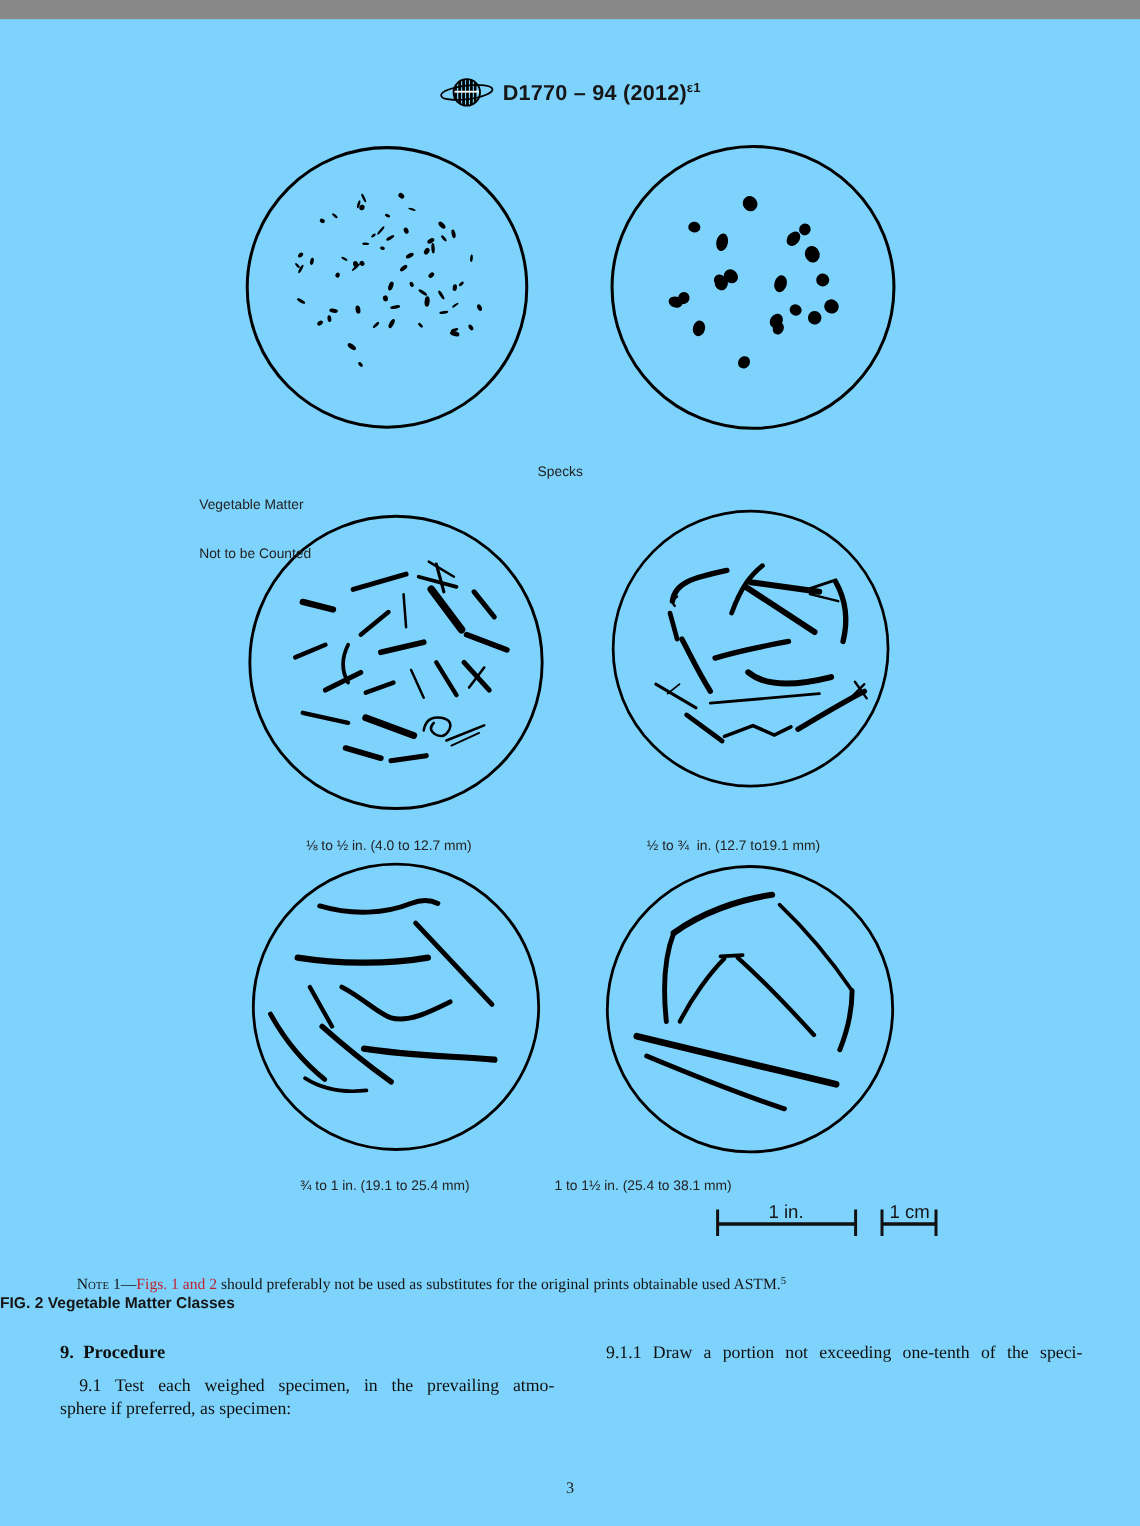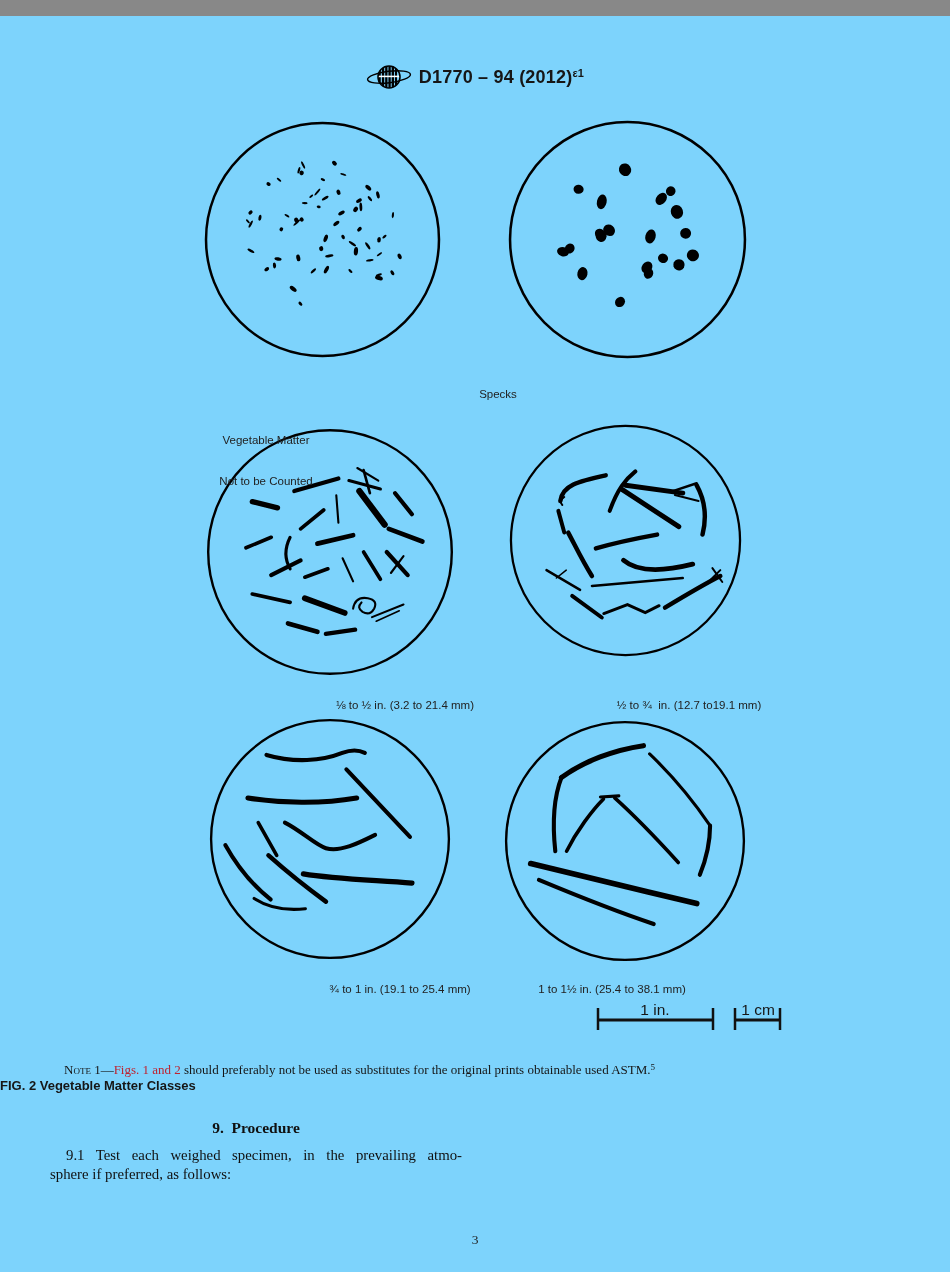--- a/index.html
+++ b/index.html
@@ -16,39 +16,39 @@
   .hdr{position:absolute;left:0;right:0;top:46px;display:flex;justify-content:center;align-items:center;gap:7px;}
   .doc-title{font-family:"Liberation Sans", sans-serif;font-weight:bold;font-size:18px;color:#161616;letter-spacing:.2px;}
   .doc-title sup{font-size:11px;vertical-align:6px;}
   
   .panel-svg{position:absolute;}
   .panel-svg path{stroke:#000;fill:none;stroke-linecap:round;}
   .circ-label{
     position:absolute;
     font-family:"Liberation Sans", sans-serif;
     font-size:11.5px;line-height:13.5px;color:#222;
-    text-align:center;white-space:pre;
+    white-space:pre;
   }
   
   .scale-svg{position:absolute;left:582px;top:982px;}
   .scale-svg text{font-family:"Liberation Sans", sans-serif;font-size:15.5px;fill:#161616;}
   
   .fig-note{position:absolute;left:64px;top:1046px;width:800px;font-size:13px;color:#161616;}
   .note-label{font-variant:small-caps;}
   .note-link{color:#bf2330;cursor:pointer;text-decoration:none;}
   .fig-note sup{font-size:9px;vertical-align:4px;}
   .fig-caption{
     position:absolute;left:0;right:0;top:1062px;
     font-family:"Liberation Sans", sans-serif;font-weight:bold;font-size:13px;color:#161616;
   }
   
   .col{position:absolute;font-size:14.8px;line-height:19.5px;color:#101010;}
   .col-left{left:50px;width:412px;top:1102px;}
   .col-right{left:489px;width:413px;top:1103px;}
-  .sec-head{font-weight:bold;font-size:15.5px;white-space:pre;margin:0 0 8px 0;text-align:center;}
+  .sec-head{font-weight:bold;font-size:15.5px;white-space:pre;margin:0 0 8px 0;}
   .tline{text-align:justify;}
   .tline.first{padding-left:16px;}
   .tline.fill{text-align-last:justify;}
   .page-num{position:absolute;left:0;right:0;top:1216px;text-align:center;font-size:13.5px;color:#222;}
 </style>
 </head>
 <body>
 
 <div class="page">
 
@@ -246,26 +246,26 @@
       <path d="M144,35 C166,56 186,80 203,105" stroke-width="3"></path>
       <path d="M203,105 C203,122 199,138 193,153" stroke-width="4"></path>
       <path d="M63,130 C73,110 88,90 99,79" stroke-width="3.5"></path>
       <path d="M96,77 L114,76" stroke-width="3"></path>
       <path d="M110,78 C130,96 152,119 172,141" stroke-width="3.5"></path>
       <path d="M28,142 C75,153 135,168 190,181" stroke-width="5.5"></path>
       <path d="M36,158 C72,173 112,189 148,201" stroke-width="4"></path>
     </g>
   </svg>
 
-  <div class="circ-label" style="left:166px;top:391px;width:200px">
+  <div class="circ-label" style="left:166px;top:372px;width:200px">
     <div>Vegetable Matter</div>
     <div>Not to be Counted</div>
   </div>
   <div class="circ-label" style="left:448px;top:372px;width:100px">Specks</div>
-  <div class="circ-label" style="left:255px;top:683px;width:300px">⅛ to ½ in. (3.2 to 21.4 mm)</div>
+  <div class="circ-label" style="left:255px;top:683px;width:300px">⅛ to ½ in. (4.0 to 12.7 mm)</div>
   <div class="circ-label" style="left:539px;top:683px;width:300px">½ to ¾  in. (12.7 to19.1 mm)</div>
   <div class="circ-label" style="left:250px;top:967px;width:300px">¾ to 1 in. (19.1 to 25.4 mm)</div>
   <div class="circ-label" style="left:462px;top:967px;width:300px">1 to 1½ in. (25.4 to 38.1 mm)</div>
 
   <svg class="scale-svg" width="220" height="36" viewBox="0 0 220 36">
     <g stroke="#111">
       <line x1="16" y1="22" x2="131" y2="22" stroke-width="3"></line>
       <line x1="16" y1="10" x2="16" y2="32" stroke-width="2.5"></line>
       <line x1="131" y1="10" x2="131" y2="32" stroke-width="2.5"></line>
     </g>
@@ -278,23 +278,24 @@
     <text x="176" y="17" text-anchor="middle">1 cm</text>
   </svg>
 
   <div class="fig-note"><span class="note-label">Note 1—</span><a class="note-link">Figs. 1 and 2</a><span> should preferably not be used as substitutes for the original prints obtainable used ASTM.</span><sup>5</sup></div>
   <div class="fig-caption">FIG. 2 Vegetable Matter Classes</div>
 
   <div class="col col-left">
     <h2 class="sec-head">9.  Procedure</h2>
     <div>
       <div class="tline first fill">9.1 Test each weighed specimen, in the prevailing atmo-</div>
-      <div class="tline" style="text-align:left">sphere if preferred, as follows:</div>
+      <div class="tline" style="text-align:left">sphere if preferred, as specimen:</div>
     </div>
   </div>
   <div class="col col-right">
     <div>
+      <div class="tline first fill">9.1.1 Draw a portion not exceeding one-tenth of the speci-</div>
     </div>
   </div>
 
   <div class="page-num">3</div>
 
 </div>
 
 </body></html>

